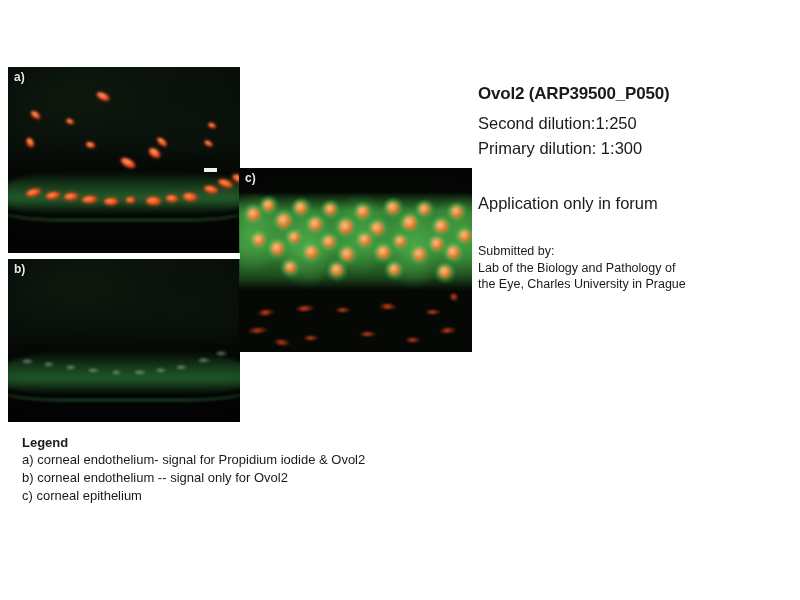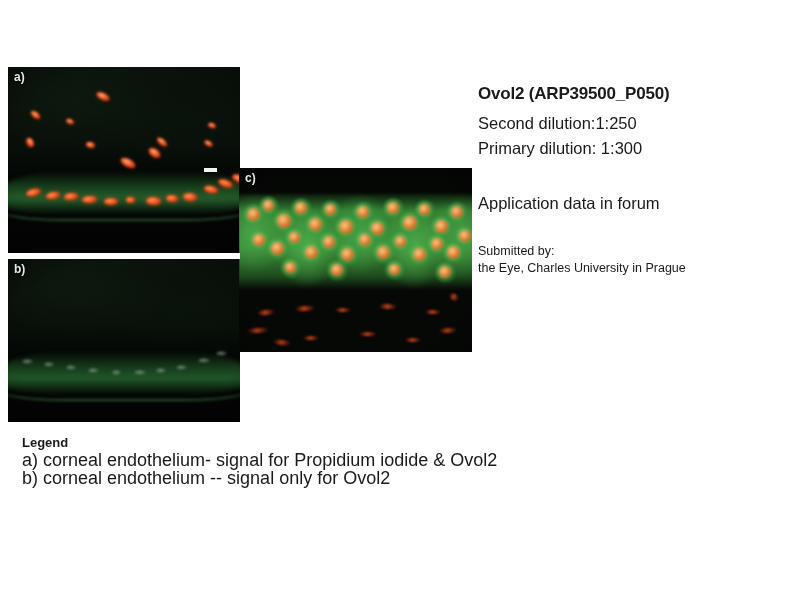--- a/index.html
+++ b/index.html
@@ -226,21 +226,21 @@
     position: absolute;
     left: 22px; top: 434px;
     width: 470px;
   }
   #legend-title {
     font-size: 13px;
     font-weight: bold;
     line-height: 17px;
   }
   .legend-line {
-    font-size: 18px;
+    font-size: 13px;
     line-height: 18px;
     white-space: nowrap;
   }
 </style>
 </head>
 <body>
 
 <div id="figure-area">
 
   <div class="panel" id="panel-a">
@@ -379,26 +379,28 @@
         <div class="c-kerato" style="left: 200px; top: 160px; width: 18px; height: 5px; transform: rotate(-4deg);"></div>
       </div>
     <div class="vignette"></div>
     <span class="panel-label">c)</span>
   </div>
 
   <div id="info-col">
     <div id="info-title">Ovol2 (ARP39500_P050)</div>
     <div class="info-line">Second dilution:1:250</div>
     <div class="info-line">Primary dilution: 1:300</div>
-    <div id="forum-line">Application data in forum</div>
+    <div id="forum-line">Application only in forum</div>
     <div id="submitted-block">
       <div>Submitted by:</div>
+      <div>Lab of the Biology and Pathology of</div>
       <div>the Eye, Charles University in Prague</div>
     </div>
   </div>
 
   <div id="legend">
     <div id="legend-title">Legend</div>
     <div class="legend-line">a) corneal endothelium- signal for Propidium iodide &amp; Ovol2</div>
     <div class="legend-line">b) corneal endothelium -- signal only for Ovol2</div>
+    <div class="legend-line">c) corneal epithelium</div>
   </div>
 
 </div>
 
 </body></html>

